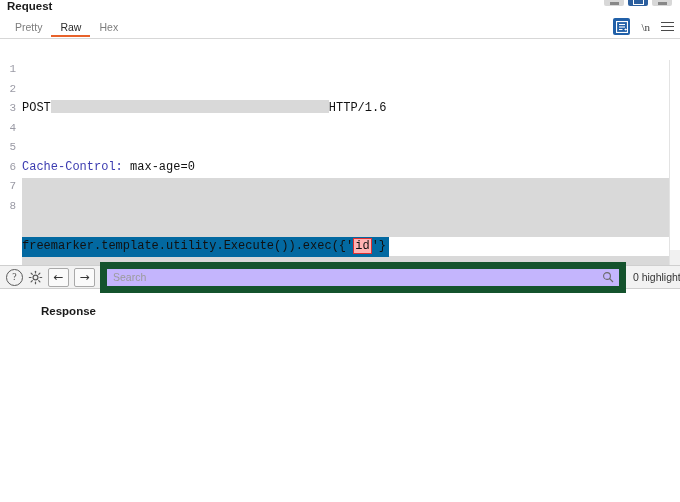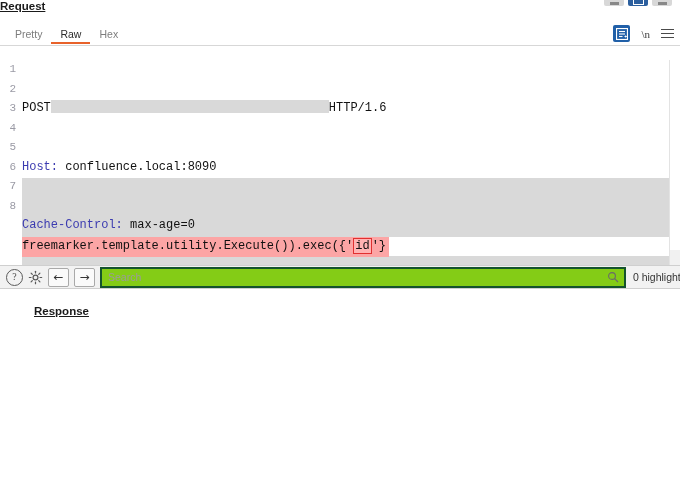--- a/index.html
+++ b/index.html
@@ -17,21 +17,21 @@
   
   .winctl{position:absolute;top:-6px;right:8px;display:flex;gap:4px;z-index:40;}
   .winctl .wb{width:20px;height:12px;border-radius:2px;background:#d8d8d8;
     display:flex;align-items:flex-end;justify-content:center;}
   .winctl .wb.active{background:#2c5f9e;}
   .winctl .wb i{display:block;width:9px;height:3px;background:#888;margin-bottom:1px;}
   .winctl .wb.active i{background:#ffffff;height:6px;width:11px;border:1px solid #fff;
      background:transparent;box-sizing:border-box;}
 
   
-  .sect-title{font-weight:bold;font-size:11.5px;color:#1a1a1a;text-decoration:underline;}
+  .sect-title{font-weight:bold;font-size:11.5px;color:#1a1a1a;padding-left:7px;}
 
   
   .tabrow{position:relative;height:21px;border-bottom:1px solid #d7d7d7;}
   .tabs{display:flex;align-items:center;height:20px;padding-left:6px;}
   .tab{font-size:10.5px;color:#7d7d7d;padding:0 9px;line-height:18px;height:19px;
        box-sizing:border-box;cursor:default;white-space:nowrap;}
   .tab.active{color:#2b2b2b;border-bottom:2px solid #e8622a;}
   .tabtools{position:absolute;right:6px;top:1px;display:flex;align-items:center;gap:11px;}
   .wrapicon{width:17px;height:17px;background:#2160a8;border-radius:2px;
             display:flex;align-items:center;justify-content:center;}
@@ -64,21 +64,21 @@
   
   .searchbar{display:flex;align-items:center;height:22px;background:#f2f2f2;
              border-top:1px solid #cfcfcf;border-bottom:1px solid #cfcfcf;padding:0 6px;gap:5px;}
   .cicon{width:15px;height:15px;border:1.4px solid #5a5a5a;border-radius:50%;
          display:flex;align-items:center;justify-content:center;font-size:10px;color:#4a4a4a;
          font-family:"Liberation Serif",serif;line-height:1;}
   .gear svg{display:block;}
   .navbtn{width:19px;height:17px;border:1px solid #a9a9a9;background:#fafafa;border-radius:2px;
           display:flex;align-items:center;justify-content:center;font-size:12px;color:#333;
           font-family:"DejaVu Sans",sans-serif;line-height:1;}
-  .searchwrap{flex:1;position:relative;height:17px;background:#84cc16;border:2px solid #14532d;}
+  .searchwrap{flex:1;position:relative;height:17px;background:#c4b5fd;border:7px solid #14532d;}
   .searchwrap input{position:absolute;left:4px;top:0;width:calc(100% - 26px);height:15px;
                     border:0;outline:0;background:transparent;font-size:10.5px;color:#333;
                     font-family:"Liberation Sans",sans-serif;}
   .searchwrap input::placeholder{color:#9b9b9b;}
   .mag{position:absolute;right:5px;top:2px;}
   .hl{font-size:10.5px;color:#333;white-space:nowrap;padding-left:2px;}
 </style>
 </head>
 <body>
 
@@ -91,21 +91,21 @@
     </div>
   <div class="wb">
       <i></i>
     </div>
 </div>
 
 <div class="panel" style="top:0;height:16px;">
   <div class="sect-title">Request</div>
 </div>
 
-<div class="panel tabrow" style="top:24px;">
+<div class="panel tabrow" style="top:17px;">
   <div class="tabs">
     <div class="tab">Pretty</div>
     <div class="tab active">Raw</div>
     <div class="tab">Hex</div>
   </div>
   <div class="tabtools">
     <div class="wrapicon">
       <svg width="12" height="12" viewBox="0 0 12 12">
         <rect x="0.5" y="0.5" width="11" height="11" fill="none" stroke="#fff" stroke-width="1.2"></rect>
         <line x1="3" y1="3.5" x2="9" y2="3.5" stroke="#fff" stroke-width="1.1"></line>
@@ -137,27 +137,26 @@
     <div>6</div>
     <div>7</div>
     <div>8</div>
     <div style="height:58px;"></div>
     <div>9</div>
 
   </div>
 
   <div class="code">
     <div class="ln"><span class="hdr-val">POST</span><span class="redact" style="width:278px;"></span><span class="hdr-val">HTTP/1.6</span></div>
-    <div class="ln"><span class="hdr-name">Host:</span><span class="hdr-val"> confluence.local:8090</span></div>
     <div class="ln"><span class="hdr-name">Cache-Control:</span><span class="hdr-val"> max-age=0</span></div>
     
     
     
     
-    <div class="ln" style="position:absolute;top:177px;left:0;background:#fca5a5;padding-right:3px;"><span>freemarker.template.utility.Execute()).exec({'</span><span class="mark">id</span><span>'}</span></div>
+    <div class="ln" style="position:absolute;top:177px;left:0;background:#0369a1;padding-right:3px;"><span>freemarker.template.utility.Execute()).exec({'</span><span class="mark">id</span><span>'}</span></div>
   </div>
 
   <div class="vscroll">
     <div class="vthumb" style="height:190px;"></div>
   </div>
 </div>
 
 <div class="panel searchbar" style="top:265px;">
   <div class="cicon">?</div>
   <div class="gear">

